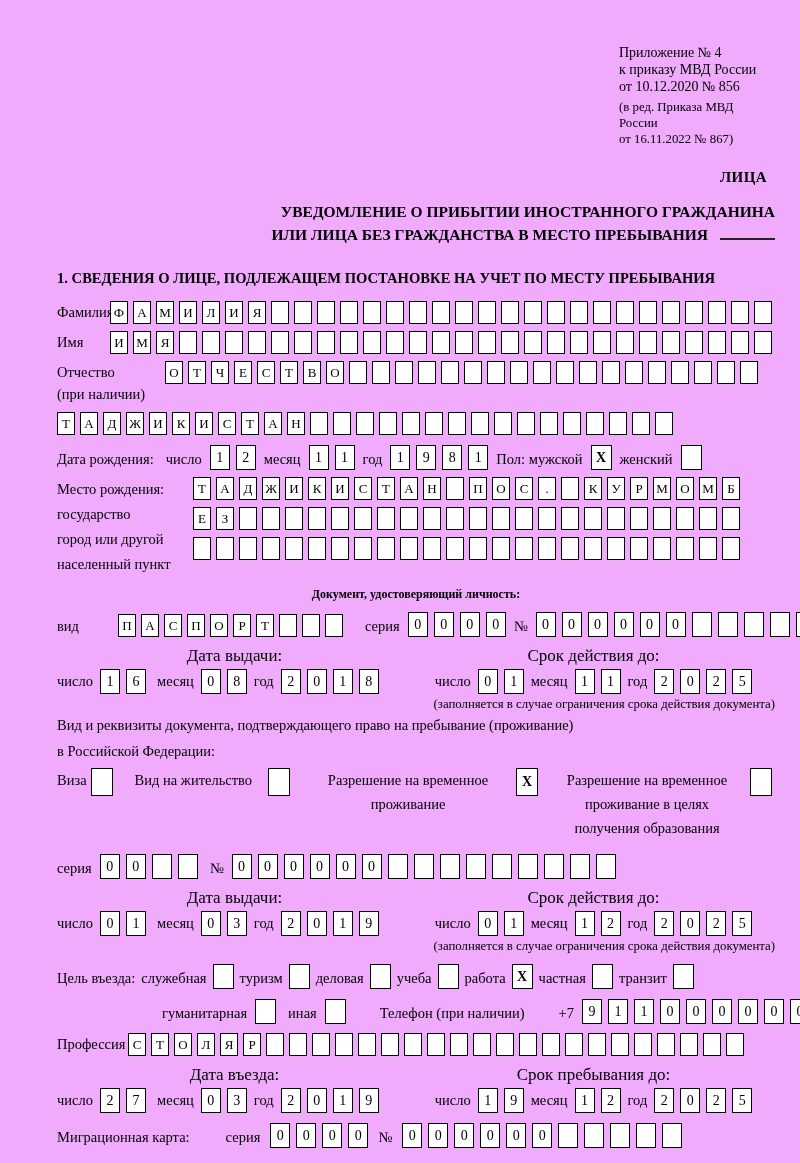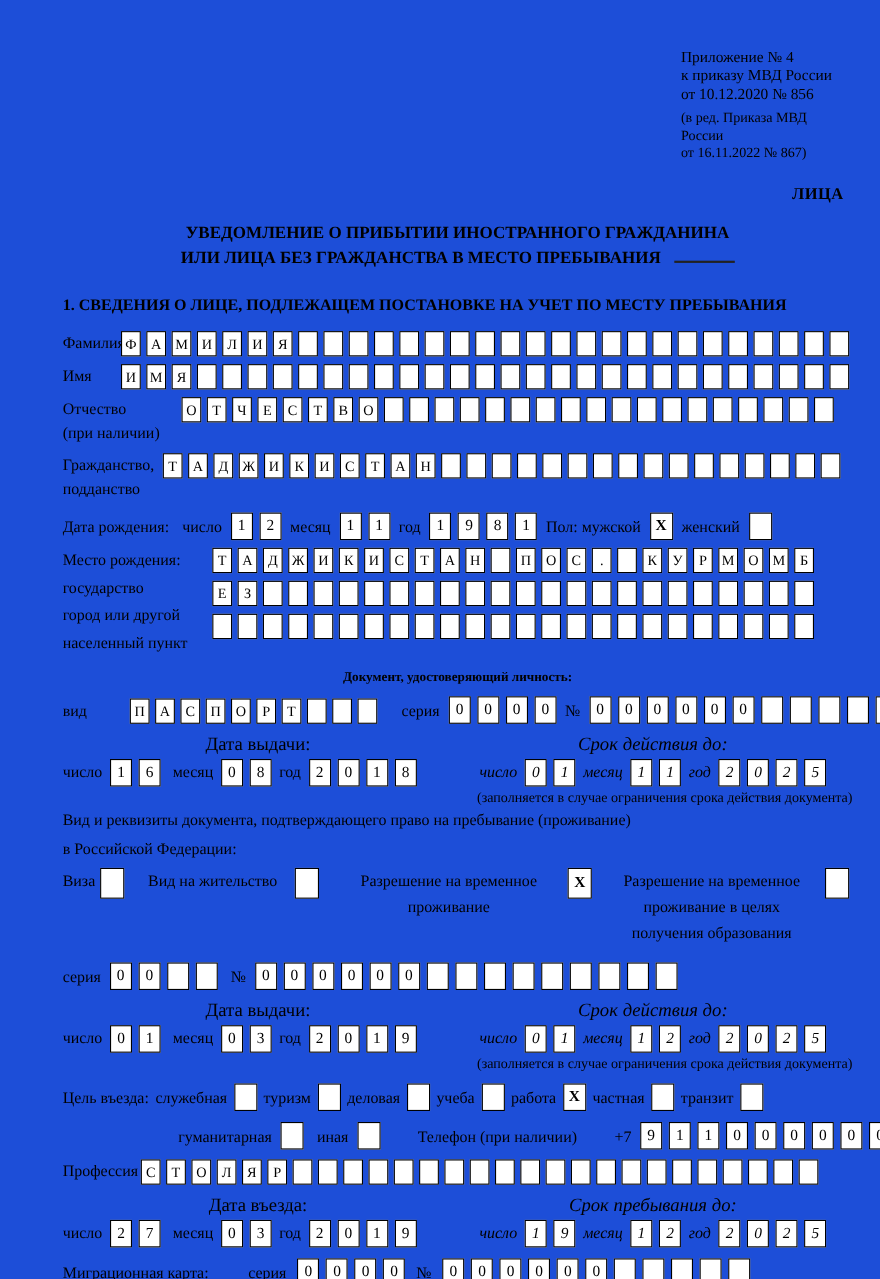--- a/index.html
+++ b/index.html
@@ -1,30 +1,30 @@
 <!DOCTYPE html>
 <html><head>
 <meta charset="utf-8">
 <style>
   html,body { margin:0; padding:0; background:#ffffff; }
   .page {
     position:relative;
     width:800px; height:1163px;
     box-sizing:border-box;
     padding:44px 25px 10px 57px;
-    background:#1d4ed8;
+    background:#f0abfc;
     color:#000;
     font-family:"Liberation Serif", serif;
     overflow:hidden;
   }
   
   .annex { margin-left:562px; font-size:14px; line-height:17px; }
   .annex-note { margin-left:562px; font-size:12.8px; line-height:16px; margin-top:4px; }
   .forma { text-align:right; padding-right:8px; font-weight:bold; font-size:15px; margin-top:22px; letter-spacing:.4px; }
-  .title { text-align:center; font-weight:bold; font-size:15.5px; line-height:23px; margin-top:14px; }
+  .title { text-align:right; font-weight:bold; font-size:15.5px; line-height:23px; margin-top:14px; }
   .blank-line { display:inline-block; width:55px; border-bottom:2px solid #222; margin-left:12px; vertical-align:baseline; }
   .section { font-weight:bold; font-size:14.6px; margin-top:24px; margin-bottom:14px; }
 
   
   .frow { display:flex; align-items:flex-start; margin-top:7px; }
   .lbl { font-size:14.5px; line-height:22px; flex:0 0 auto; }
   .ml { white-space:pre-line; }
   .center { text-align:center; }
   .boxes { display:flex; gap:5px; flex:0 0 auto; }
   .box {
@@ -49,21 +49,21 @@
   .w-kind { width:53px; }
   .w-prof { width:71px; }
 
   .inline-row { display:flex; align-items:flex-end; gap:8px; margin-top:10px; flex-wrap:nowrap; }
   .gap-sm { margin-left:4px; } .gap-md { margin-left:14px; } .gap-lg { margin-left:26px; }
 
   .doc-heading { text-align:center; font-weight:bold; font-size:12px; margin-top:10px; }
 
   .dates { display:flex; margin-top:9px; }
   .dcol-l { width:355px; flex:0 0 auto; }
-  .dcol-r { flex:1;font-style:italic; }
+  .dcol-r { flex:1; }
   .dhead { text-align:center; font-size:17px; margin-bottom:3px; }
   .dg { display:flex; align-items:center; gap:7px; font-size:14.5px; }
   .note-right { text-align:right; font-size:12.8px; margin-top:3px; }
 
   .intro { font-size:14.5px; line-height:26px; margin-top:0; }
   .opts { display:flex; align-items:flex-start; margin-top:4px; }
   .opt { display:flex; align-items:flex-start; }
   .opt .lbl { line-height:24px; }
   .stack { display:flex; flex-direction:column; }
 </style>
@@ -188,22 +188,20 @@
         <span class="box"></span>
         <span class="box"></span>
         <span class="box"></span>
         <span class="box"></span>
         <span class="box"></span>
         <span class="box"></span>
       </div>
   </div>
 
   <div class="frow">
-    <div class="lbl ml w-citiz">Гражданство,
-подданство</div>
     <div class="boxes">
         <span class="box">Т</span>
         <span class="box">А</span>
         <span class="box">Д</span>
         <span class="box">Ж</span>
         <span class="box">И</span>
         <span class="box">К</span>
         <span class="box">И</span>
         <span class="box">С</span>
         <span class="box">Т</span>

